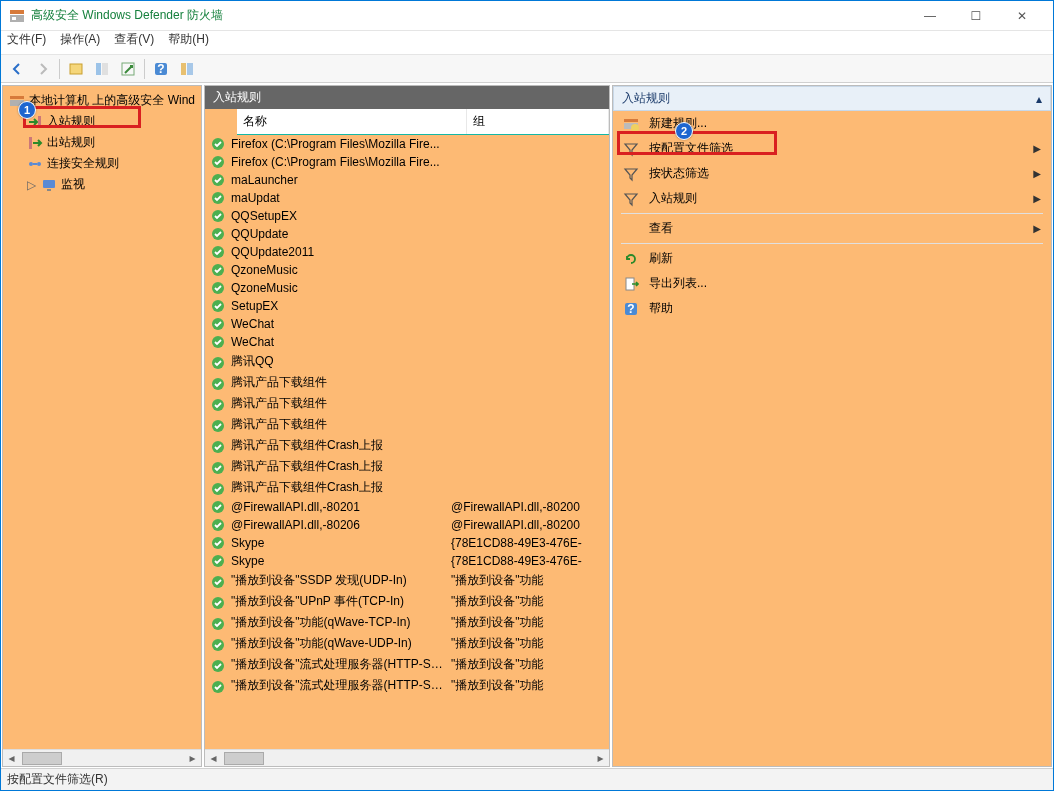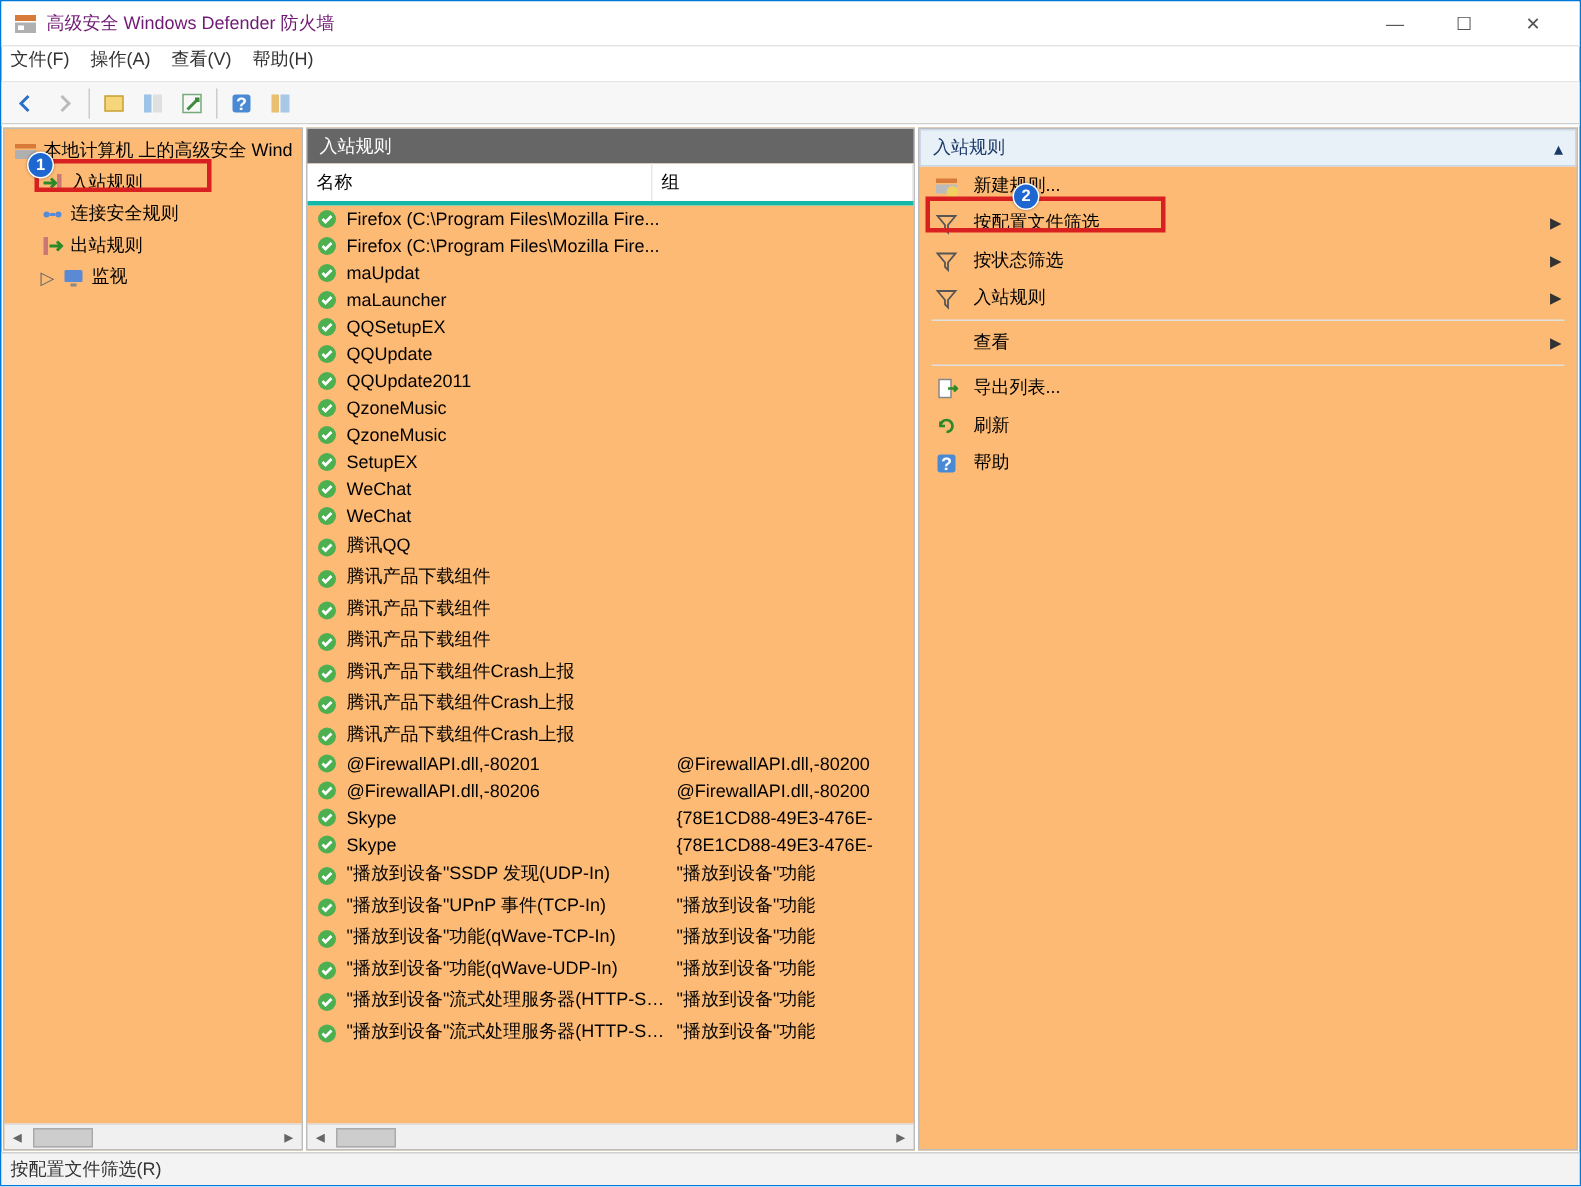--- a/index.html
+++ b/index.html
@@ -1,39 +1,39 @@
 <!DOCTYPE html>
 <html><head>
 <meta charset="utf-8">
 <style>
 * { margin: 0; padding: 0; box-sizing: border-box; font-family: "Microsoft YaHei", "Segoe UI", sans-serif; font-size: 12px; }
 html, body { width: 1054px; height: 791px; overflow: hidden; background: #fff; }
 .window { width: 100%; height: 100%; display: flex; flex-direction: column; border: 1px solid #0078d7; }
 .titlebar { height: 30px; background: #fff; display: flex; align-items: center; padding: 0 8px; border-bottom: 1px solid #e5e5e5; }
 .titlebar .app-icon { width: 16px; height: 16px; margin-right: 6px; }
-.titlebar .title { flex: 1; color: #701a75; }
+.titlebar .title { flex: 1; color: #15803d; }
 .titlebar .win-controls { display: flex; }
 .titlebar .win-btn { width: 46px; height: 30px; display: flex; align-items: center; justify-content: center; color: #555; }
 .menubar { height: 24px; display: flex; align-items: flex-start; padding: 0 6px; gap: 14px; color: #333; border-bottom: 1px solid #e5e5e5; }
 .menubar span { cursor: default; }
 .toolbar { height: 28px; display: flex; align-items: center; padding: 2px 4px; gap: 2px; border-bottom: 1px solid #d0d0d0; background: #f7f7f7; }
 .toolbar .tb-btn { width: 24px; height: 24px; display: flex; align-items: center; justify-content: center; border: 1px solid transparent; }
 .toolbar .sep { width: 1px; height: 20px; background: #ccc; margin: 0 2px; }
 .content { flex: 1; display: flex; border-top: 1px solid #fff; min-height: 0; }
 .pane { display: flex; flex-direction: column; border: 1px solid #bcbcbc; margin: 1px; background: #fdba74; min-height: 0; }
 .tree-pane { width: 200px; }
 .center-pane { flex: 1; }
 .actions-pane { width: 440px; }
 .pane-header { background: #666; color: #fff; padding: 3px 8px; font-size: 12px; }
 .pane-header.light { background: #b8cde0; color: #1a3a5a; }
 .tree { flex: 1; overflow: auto; padding: 4px 2px; }
 .tree-item { display: flex; align-items: center; padding: 2px 4px; gap: 4px; white-space: nowrap; cursor: default; }
 .tree-item.indent1 { padding-left: 22px; }
 .tree-icon { width: 16px; height: 16px; flex-shrink: 0; }
-.list-header { display: flex; background: #fff; border-bottom: 3px solid #14b8a6; position: sticky; top: 0; }
+.list-header { display: flex; background: #fff; border-bottom: 1px solid #14b8a6; position: sticky; top: 0; margin-left: 32px; }
 .list-header .col { padding: 4px 6px; border-right: 1px solid #e8e8e8; }
 .col-name { width: 230px; }
 .col-group { flex: 1; }
 .list-body { flex: 1; overflow: auto; }
 .list-row { display: flex; padding: 2px 6px; align-items: flex-end; gap: 6px; white-space: nowrap; }
 .list-row .check-icon { width: 14px; height: 14px; flex-shrink: 0; }
 .list-row .name { width: 214px; overflow: hidden; text-overflow: ellipsis; }
 .list-row .group { flex: 1; overflow: hidden; text-overflow: ellipsis; }
 .section-header { background: #e8f0f8; border: 1px solid #c8d8e8; color: #1a3a6a; padding: 3px 8px; display: flex; align-items: center; position: relative; }
 .section-header .arrow-up { margin-left: auto; }
@@ -140,35 +140,35 @@
               <svg viewBox="0 0 16 16">
                 <path d="M2 8 L10 8 M7 5 L10 8 L7 11" stroke="#2a8a2a" stroke-width="2" fill="none"></path>
                 <rect x="11" y="2" width="3" height="12" fill="#c77"></rect>
               </svg>
             </span>
           <span>入站规则</span>
         </div>
         <div class="tree-item indent1">
           <span class="tree-icon">
               <svg viewBox="0 0 16 16">
+                <rect x="2" y="2" width="3" height="12" fill="#c77"></rect>
+                <path d="M6 8 L14 8 M11 5 L14 8 L11 11" stroke="#2a8a2a" stroke-width="2" fill="none"></path>
+              </svg>
+            </span>
+          <span>出站规则</span>
+        </div>
+        <div class="tree-item indent1">
+          <span class="tree-icon">
+              <svg viewBox="0 0 16 16">
                 <circle cx="4" cy="8" r="2" fill="#5a8ad4"></circle>
                 <circle cx="12" cy="8" r="2" fill="#5a8ad4"></circle>
                 <path d="M6 8 L10 8" stroke="#5a8ad4" stroke-width="2"></path>
               </svg>
             </span>
           <span>连接安全规则</span>
-        </div>
-        <div class="tree-item indent1">
-          <span class="tree-icon">
-              <svg viewBox="0 0 16 16">
-                <rect x="2" y="2" width="3" height="12" fill="#c77"></rect>
-                <path d="M6 8 L14 8 M11 5 L14 8 L11 11" stroke="#2a8a2a" stroke-width="2" fill="none"></path>
-              </svg>
-            </span>
-          <span>出站规则</span>
         </div>
         <div class="tree-item indent1">
           <span style="width:10px;color:#666;">▷</span>
           <span class="tree-icon">
               <svg viewBox="0 0 16 16">
                 <rect x="2" y="3" width="12" height="8" fill="#5a8ad4" rx="1"></rect>
                 <rect x="6" y="12" width="4" height="2" fill="#888"></rect>
               </svg>
             </span>
           <span>监视</span>
@@ -211,31 +211,31 @@
             <span class="name">Firefox (C:\Program Files\Mozilla Fire...</span>
             <span class="group"></span>
           </div>
           <div class="list-row">
             <span class="check-icon">
               <svg viewBox="0 0 14 14">
                 <circle cx="7" cy="7" r="6" fill="#4caf50"></circle>
                 <path d="M4 7 L6 9 L10 5" stroke="#fff" stroke-width="1.8" fill="none"></path>
               </svg>
             </span>
+            <span class="name">maLauncher</span>
+            <span class="group"></span>
+          </div>
+          <div class="list-row">
+            <span class="check-icon">
+              <svg viewBox="0 0 14 14">
+                <circle cx="7" cy="7" r="6" fill="#4caf50"></circle>
+                <path d="M4 7 L6 9 L10 5" stroke="#fff" stroke-width="1.8" fill="none"></path>
+              </svg>
+            </span>
             <span class="name">maUpdat</span>
-            <span class="group"></span>
-          </div>
-          <div class="list-row">
-            <span class="check-icon">
-              <svg viewBox="0 0 14 14">
-                <circle cx="7" cy="7" r="6" fill="#4caf50"></circle>
-                <path d="M4 7 L6 9 L10 5" stroke="#fff" stroke-width="1.8" fill="none"></path>
-              </svg>
-            </span>
-            <span class="name">maLauncher</span>
             <span class="group"></span>
           </div>
           <div class="list-row">
             <span class="check-icon">
               <svg viewBox="0 0 14 14">
                 <circle cx="7" cy="7" r="6" fill="#4caf50"></circle>
                 <path d="M4 7 L6 9 L10 5" stroke="#fff" stroke-width="1.8" fill="none"></path>
               </svg>
             </span>
             <span class="name">QQSetupEX</span>
@@ -535,34 +535,34 @@
         <div style="border-top:1px solid #e0e0e0;margin:2px 8px;"></div>
         <div class="action-item">
           <span class="action-icon"></span>
           <span>查看</span>
           <span class="chev">▶</span>
         </div>
         <div style="border-top:1px solid #e0e0e0;margin:2px 8px;"></div>
         <div class="action-item">
           <span class="action-icon">
               <svg viewBox="0 0 16 16">
+                <path d="M4 8 A4 4 0 1 1 8 12" fill="none" stroke="#2a8a2a" stroke-width="1.8"></path>
+                <path d="M4 5 L4 8 L7 8" fill="none" stroke="#2a8a2a" stroke-width="1.8"></path>
+              </svg>
+            </span>
+          <span>刷新</span>
+        </div>
+        <div class="action-item">
+          <span class="action-icon">
+              <svg viewBox="0 0 16 16">
                 <rect x="3" y="2" width="8" height="12" fill="#fff" stroke="#888"></rect>
                 <path d="M9 8 L15 8 M13 6 L15 8 L13 10" stroke="#2a8a2a" stroke-width="1.6" fill="none"></path>
               </svg>
             </span>
           <span>导出列表...</span>
-        </div>
-        <div class="action-item">
-          <span class="action-icon">
-              <svg viewBox="0 0 16 16">
-                <path d="M4 8 A4 4 0 1 1 8 12" fill="none" stroke="#2a8a2a" stroke-width="1.8"></path>
-                <path d="M4 5 L4 8 L7 8" fill="none" stroke="#2a8a2a" stroke-width="1.8"></path>
-              </svg>
-            </span>
-          <span>刷新</span>
         </div>
         <div class="action-item">
           <span class="action-icon">
               <svg viewBox="0 0 16 16">
                 <rect x="2" y="2" width="12" height="12" rx="2" fill="#4a8ad4"></rect>
                 <text x="8" y="12" text-anchor="middle" fill="#fff" font-size="10" font-weight="bold">?</text>
               </svg>
             </span>
           <span>帮助</span>
         </div>

